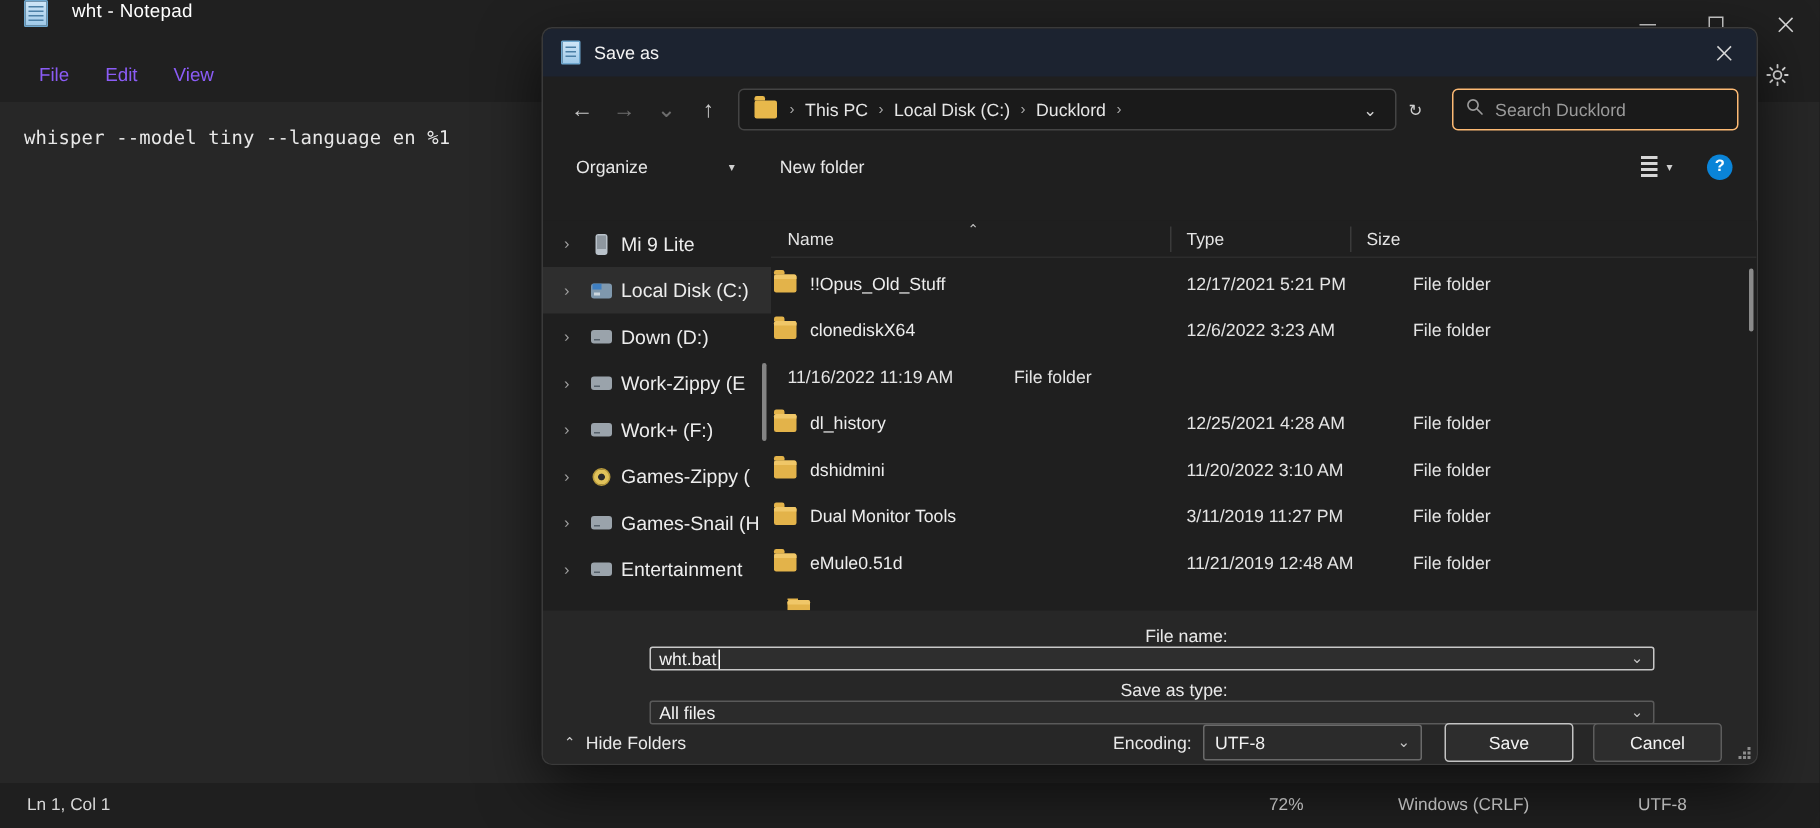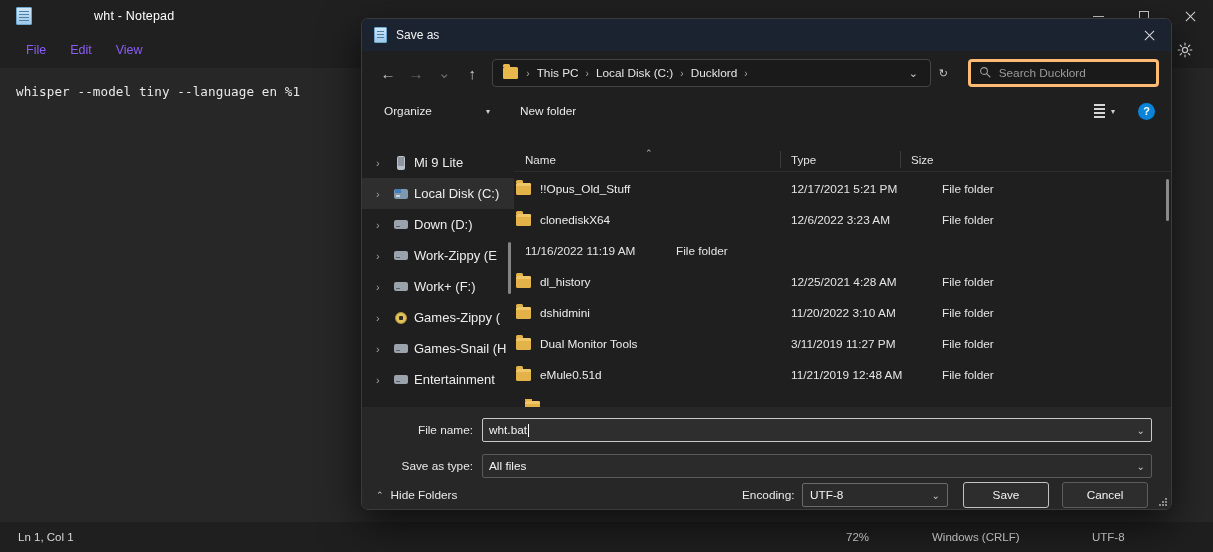--- a/index.html
+++ b/index.html
@@ -12,21 +12,21 @@
   body { background: #191919; }
 
   
   #notepad {
     position: absolute; left: 0; top: 0; width: 1213px; height: 552px;
     background: #202020;
   }
   #np-titlebar {
     position: absolute; left: 0; top: 0; width: 1213px; height: 32px;
     background: #202020;
-    display: flex; align-items: center; gap: 46px;
+    display: flex; align-items: flex-start;
   }
   #np-doc-icon {
     width: 16px; height: 18px; margin-left: 16px; position: relative;
     background: linear-gradient(#cfe6f7, #9fc9e8);
     border: 1px solid #6fa8cf; border-radius: 1px;
   }
   #np-doc-icon::before {
     content: ""; position: absolute; left: 2px; top: 3px; right: 2px; height: 1px;
     background: #4b7fa5;
     box-shadow: 0 3px 0 #4b7fa5, 0 6px 0 #4b7fa5, 0 9px 0 #4b7fa5;
@@ -134,21 +134,21 @@
   }
   .crumb { color: #e6e6e6; font-size: 11.8px; padding: 3px 5px; border-radius: 3px; }
   .crumb-sep { color: #a8a8a8; font-size: 10px; padding: 0 2px; }
   #ab-spacer { flex: 1; }
   #ab-chev, #ab-refresh {
     width: 26px; height: 26px; display: flex; align-items: center;
     justify-content: center; color: #cfcfcf; font-size: 11px;
   }
   #searchbox {
     width: 203px; height: 28px; margin-left: 12px;
-    border: 3px solid #fdba74; border-radius: 4px; background: #1a1a1a;
+    border: 1px solid #fdba74; border-radius: 4px; background: #1a1a1a;
     display: flex; align-items: center; padding: 0 8px; text-align: right;
   }
   #search-ph { color: #9b9b9b; font-size: 11.8px; margin-left: 8px; }
 
   
   #dlg-cmdrow {
     height: 32px; display: flex; align-items: center; padding: 0 14px;
     position: relative;
   }
   .cmdbtn { color: #e8e8e8; font-size: 11.8px; padding: 4px 8px; border-radius: 4px; display: flex; align-items: center; gap: 48px; }
@@ -248,21 +248,21 @@
   #partial-row {
     position: absolute; left: 0; bottom: 0; width: 100%; height: 8px;
     overflow: hidden;
   }
 
   
   #dlg-bottom {
     position: absolute; left: 0; top: 388px; width: 811px; height: 104px;
     background: #272727;
   }
-  .formrow { display: flex; align-items: center; height: 26px; margin-top: 10px; }
+  .formrow { display: flex; align-items: center; height: 26px; margin-top: 10px; flex-direction: column; }
   .formlabel {
     width: 120px; text-align: right; color: #e9e9e9; font-size: 11.8px;
     padding-right: 9px;
   }
   .combo {
     width: 670px; height: 24px; background: #2b2b2b;
     border: 1px solid #5a5a5a; border-radius: 2px;
     display: flex; align-items: center; padding: 0 2px 0 6px; position: relative;
   }
   .combo.focus { border-color: #c8c8c8; background: #2e2e2e; }

